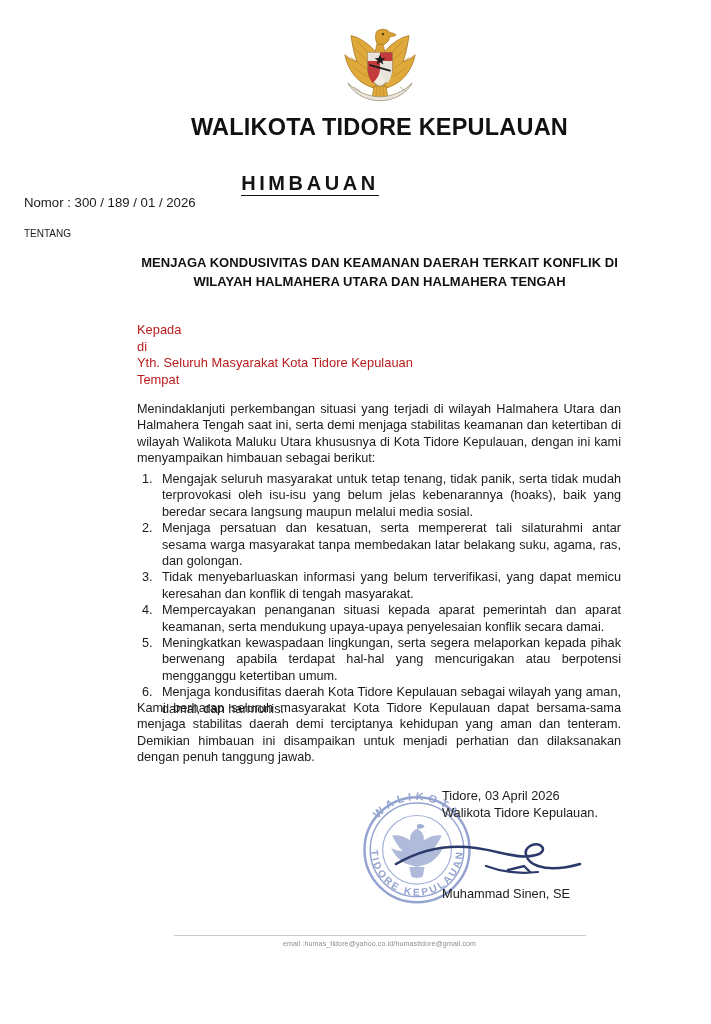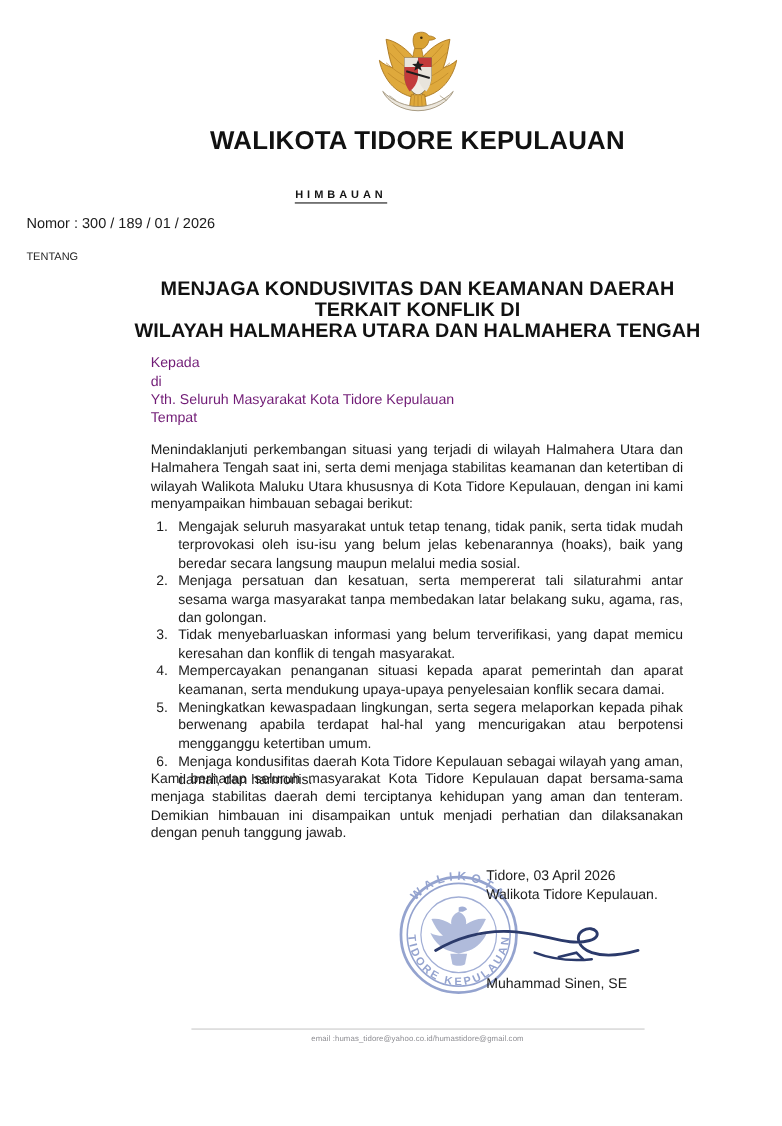--- a/index.html
+++ b/index.html
@@ -51,21 +51,21 @@
     color: #111;
   }
 
   
   .doc-type {
     position: absolute;
     top: 172px;
     left: 0;
     width: 572px;
     text-align: center;
-    font-size: 10px;
+    font-size: 20px;
     font-weight: bold;
     letter-spacing: 3.6px;
     color: #141414;
   }
   .doc-type span {
     border-bottom: 1.6px solid #141414;
     padding-bottom: 1px;
   }
   .doc-number {
     position: absolute;
@@ -84,36 +84,36 @@
     font-size: 10px;
     color: #1b1b1b;
   }
 
   .subject {
     position: absolute;
     top: 253px;
     left: 88px;
     width: 535px;
     text-align: center;
-    font-size: 18px;
+    font-size: 13px;
     font-weight: bold;
     line-height: 19px;
     letter-spacing: 0.05px;
     color: #111;
   }
 
   
   .addressee {
     position: absolute;
     top: 322px;
     left: 113px;
     width: 400px;
     font-size: 12.9px;
     line-height: 16.6px;
-    color: #701a75;
+    color: #b91c1c;
   }
 
   
   .body-col {
     position: absolute;
     left: 113px;
     width: 484px;
     font-size: 12.7px;
     line-height: 16.4px;
     color: #1b1b1b;

